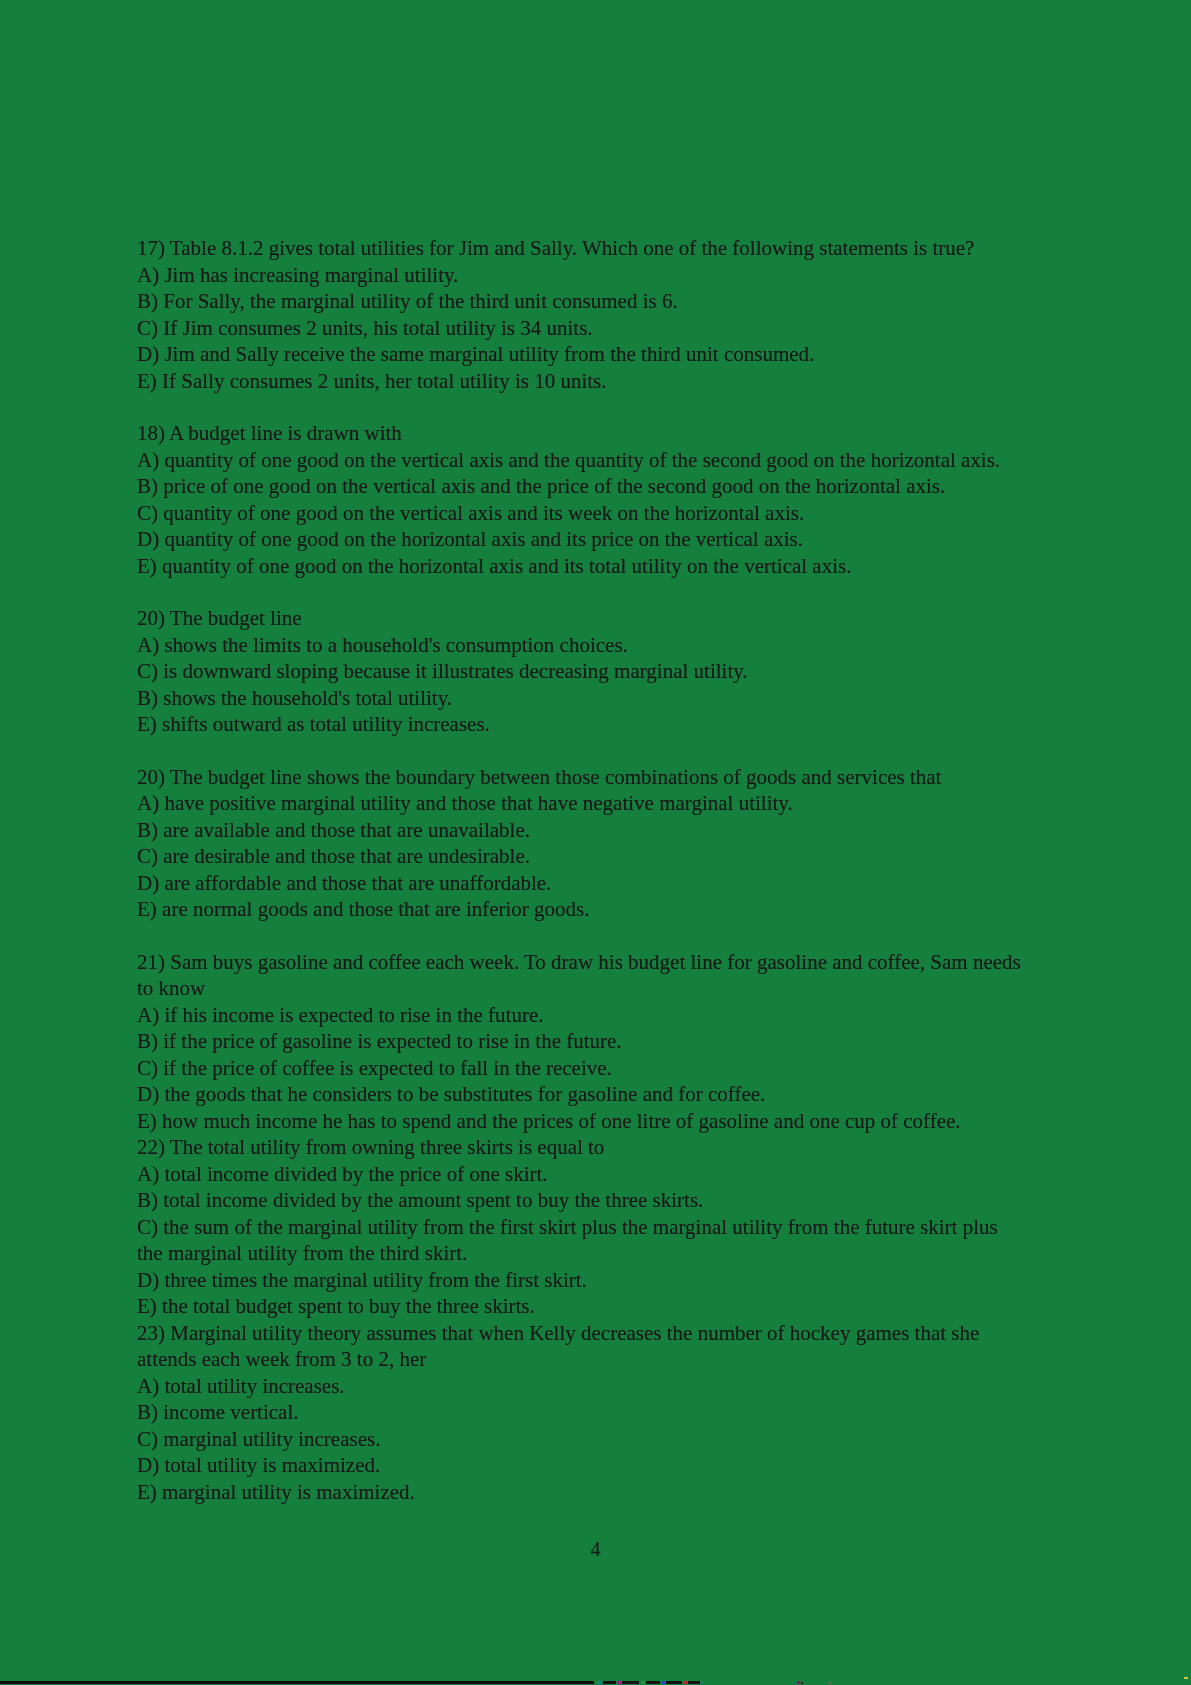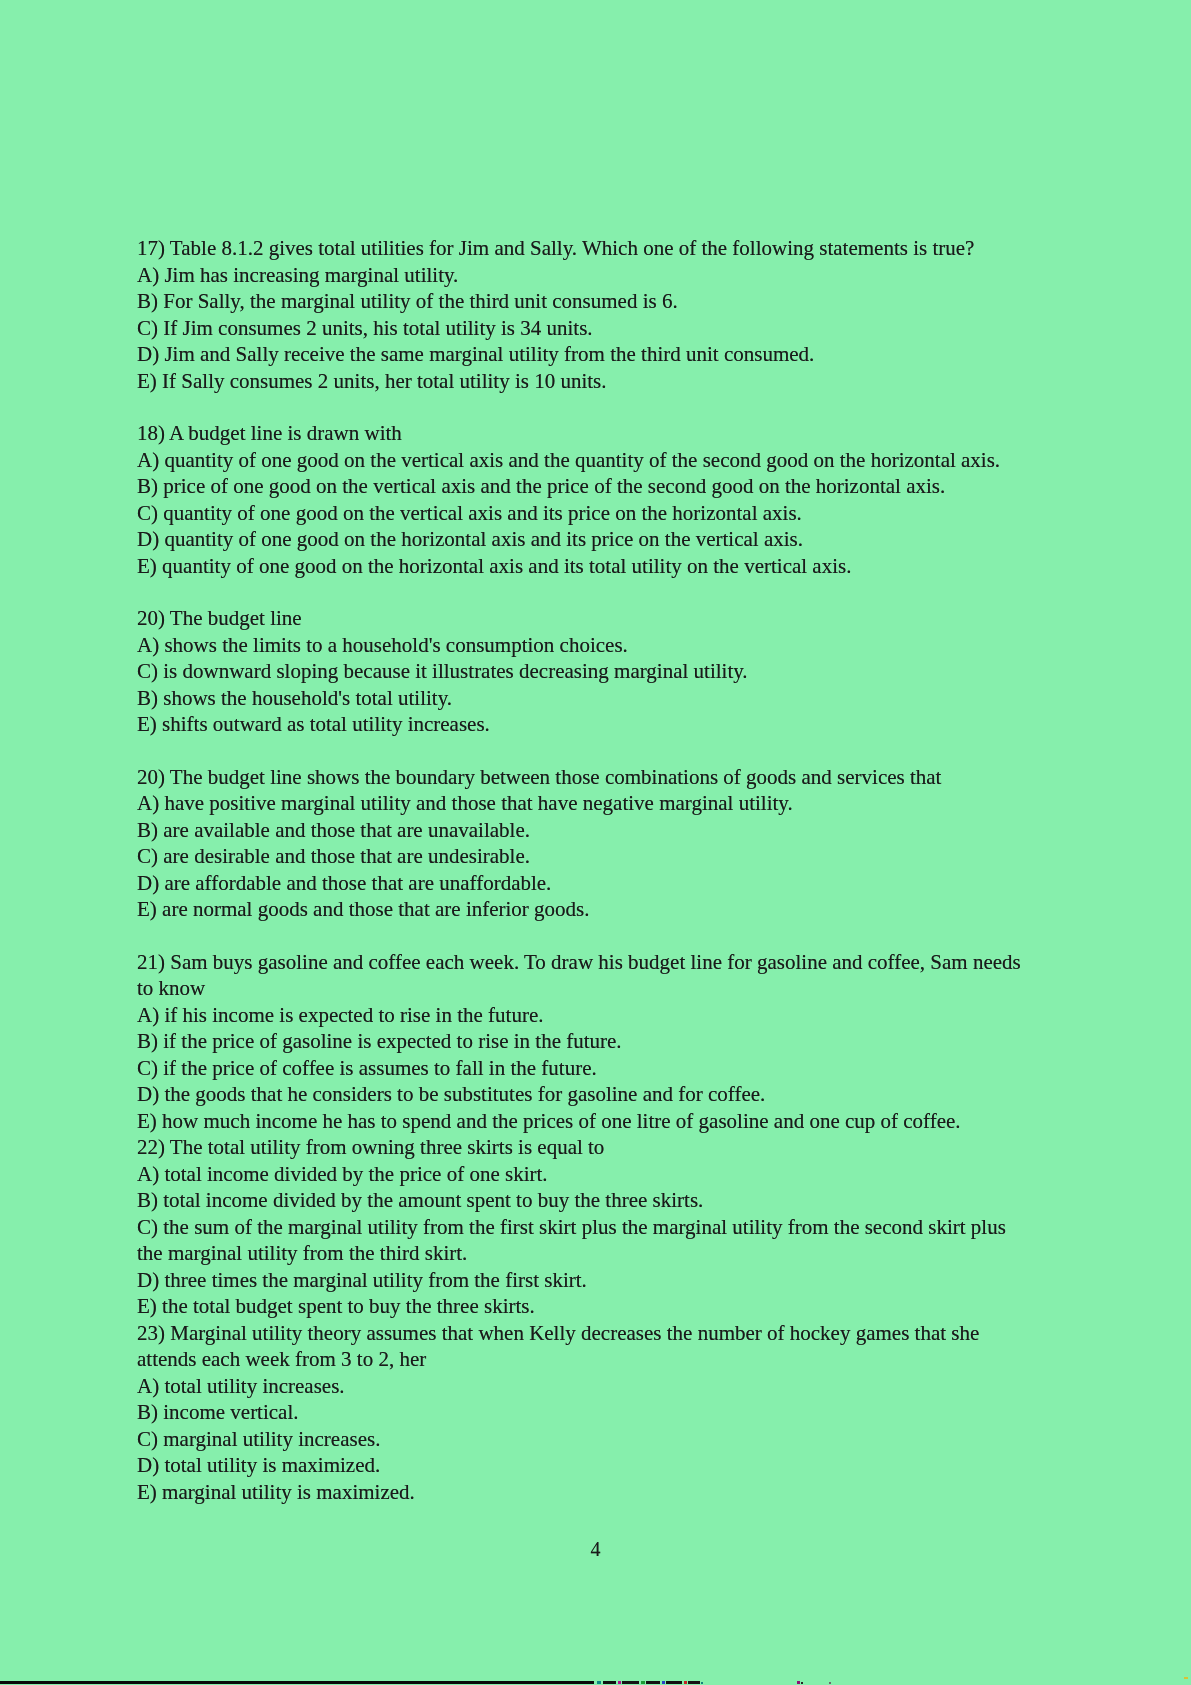--- a/index.html
+++ b/index.html
@@ -8,21 +8,21 @@
     height: 1685px;
     background: #ffffff;
     position: relative;
     overflow: hidden;
     font-family: "Liberation Serif", "DejaVu Serif", serif;
     color: #1a1a1a;
   }
   .page {
     position: absolute;
     inset: 0;
-    background: #86efac;
+    background: #15803d;
   }
   .content {
     position: absolute;
     left: 137px;
     top: 235px;
     right: 20px;
   }
   .question-block { margin: 0; }
   .question-block.gap-after { margin-bottom: 26px; }
   .q-line {
@@ -56,21 +56,21 @@
         <p class="q-line">A) Jim has increasing marginal utility.</p>
         <p class="q-line">B) For Sally, the marginal utility of the third unit consumed is 6.</p>
         <p class="q-line">C) If Jim consumes 2 units, his total utility is 34 units.</p>
         <p class="q-line">D) Jim and Sally receive the same marginal utility from the third unit consumed.</p>
         <p class="q-line">E) If Sally consumes 2 units, her total utility is 10 units.</p>
       </section>
       <section class="question-block gap-after">
         <p class="q-line">18) A budget line is drawn with</p>
         <p class="q-line">A) quantity of one good on the vertical axis and the quantity of the second good on the horizontal axis.</p>
         <p class="q-line">B) price of one good on the vertical axis and the price of the second good on the horizontal axis.</p>
-        <p class="q-line">C) quantity of one good on the vertical axis and its price on the horizontal axis.</p>
+        <p class="q-line">C) quantity of one good on the vertical axis and its week on the horizontal axis.</p>
         <p class="q-line">D) quantity of one good on the horizontal axis and its price on the vertical axis.</p>
         <p class="q-line">E) quantity of one good on the horizontal axis and its total utility on the vertical axis.</p>
       </section>
       <section class="question-block gap-after">
         <p class="q-line">20) The budget line</p>
         <p class="q-line">A) shows the limits to a household's consumption choices.</p>
         <p class="q-line">C) is downward sloping because it illustrates decreasing marginal utility.</p>
         <p class="q-line">B) shows the household's total utility.</p>
         <p class="q-line">E) shifts outward as total utility increases.</p>
       </section>
@@ -80,29 +80,29 @@
         <p class="q-line">B) are available and those that are unavailable.</p>
         <p class="q-line">C) are desirable and those that are undesirable.</p>
         <p class="q-line">D) are affordable and those that are unaffordable.</p>
         <p class="q-line">E) are normal goods and those that are inferior goods.</p>
       </section>
       <section class="question-block">
         <p class="q-line">21) Sam buys gasoline and coffee each week. To draw his budget line for gasoline and coffee, Sam needs</p>
         <p class="q-line">to know</p>
         <p class="q-line">A) if his income is expected to rise in the future.</p>
         <p class="q-line">B) if the price of gasoline is expected to rise in the future.</p>
-        <p class="q-line">C) if the price of coffee is assumes to fall in the future.</p>
+        <p class="q-line">C) if the price of coffee is expected to fall in the receive.</p>
         <p class="q-line">D) the goods that he considers to be substitutes for gasoline and for coffee.</p>
         <p class="q-line">E) how much income he has to spend and the prices of one litre of gasoline and one cup of coffee.</p>
       </section>
       <section class="question-block">
         <p class="q-line">22) The total utility from owning three skirts is equal to</p>
         <p class="q-line">A) total income divided by the price of one skirt.</p>
         <p class="q-line">B) total income divided by the amount spent to buy the three skirts.</p>
-        <p class="q-line">C) the sum of the marginal utility from the first skirt plus the marginal utility from the second skirt plus</p>
+        <p class="q-line">C) the sum of the marginal utility from the first skirt plus the marginal utility from the future skirt plus</p>
         <p class="q-line">the marginal utility from the third skirt.</p>
         <p class="q-line">D) three times the marginal utility from the first skirt.</p>
         <p class="q-line">E) the total budget spent to buy the three skirts.</p>
       </section>
       <section class="question-block">
         <p class="q-line">23) Marginal utility theory assumes that when Kelly decreases the number of hockey games that she</p>
         <p class="q-line">attends each week from 3 to 2, her</p>
         <p class="q-line">A) total utility increases.</p>
         <p class="q-line">B) income vertical.</p>
         <p class="q-line">C) marginal utility increases.</p>

